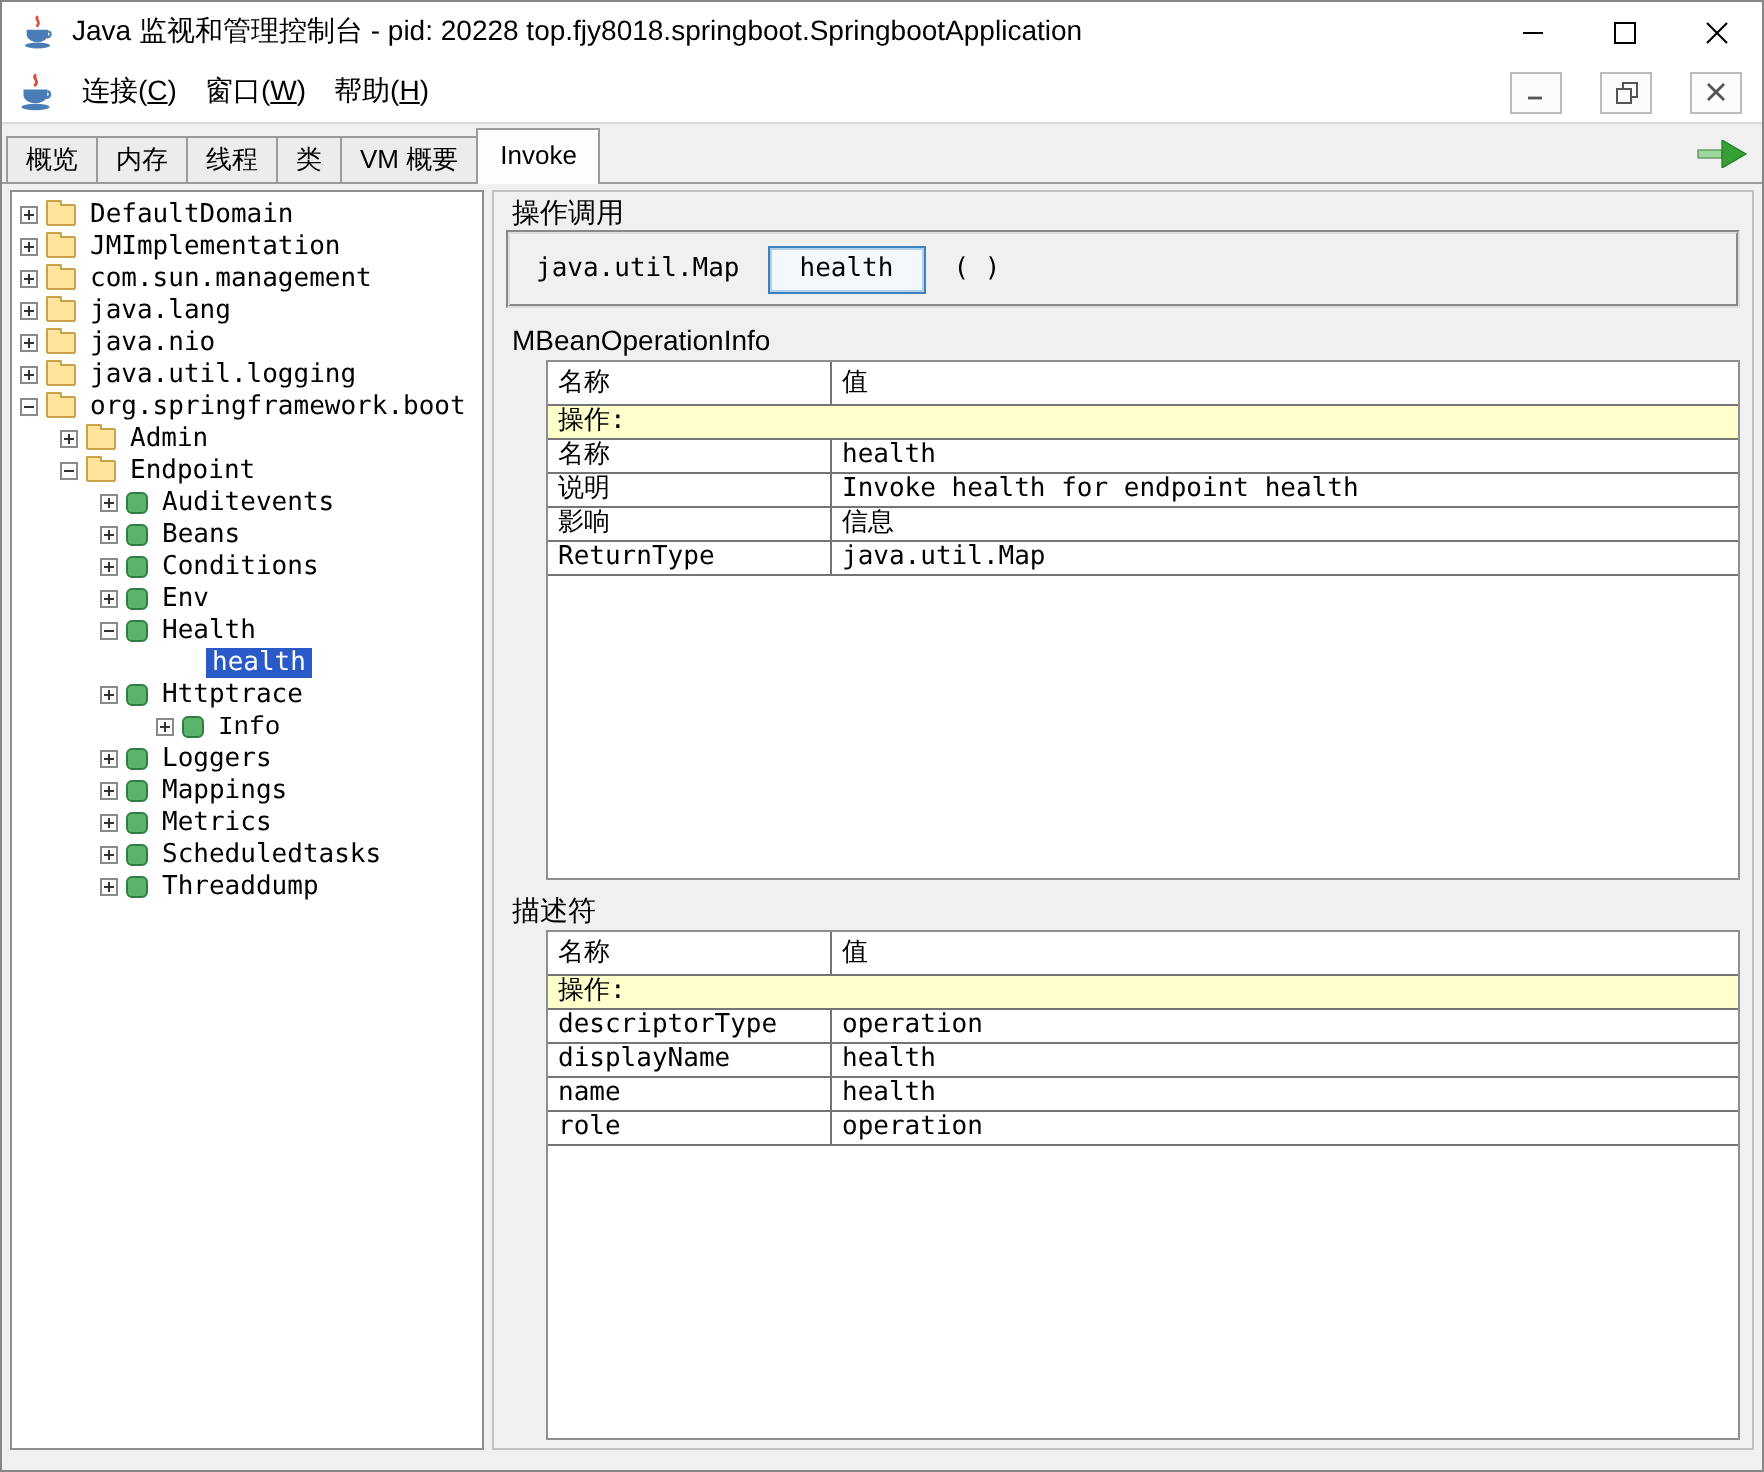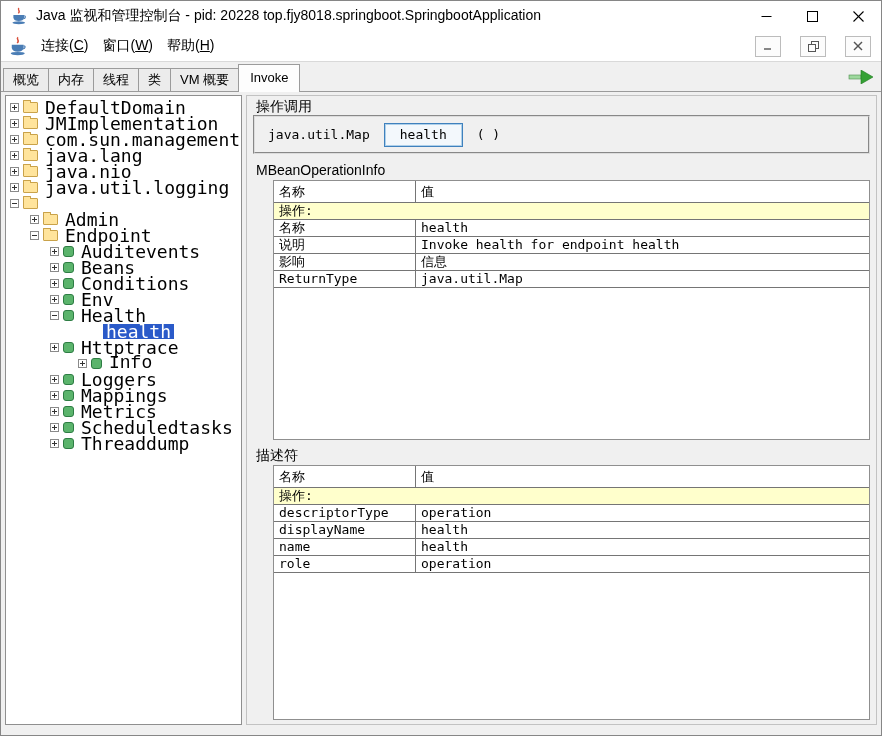--- a/index.html
+++ b/index.html
@@ -31,21 +31,21 @@
   .tabbar { position: absolute; top: 61px; left: 0; right: 0; height: 29px; background: #f0f0f0; display: flex; align-items: flex-end; padding-left: 2px; z-index: 3; }
   .tabs { display: flex; align-items: flex-end; height: 100%; }
   .tab { font-size: 13px; padding: 3px 9px 4px; background: #ececec; border: 1px solid #9b9b9b; border-bottom: none; height: 23px; display: flex; align-items: center; white-space: nowrap; position: relative; }
   .tab + .tab { margin-left: -1px; }
   .tab.selected { background: #fdfdfd; height: 28px; padding: 3px 11px 5px; margin-bottom: -1px; z-index: 2; }
   .conn-icon { margin-left: auto; margin-right: 7px; align-self: center; display: inline-flex; }
 
   
   .main { position: absolute; top: 90px; left: 0; right: 0; bottom: 6px; background: #f0f0f0; border-top: 1px solid #9b9b9b; }
 
-  .tree-panel { position: absolute; left: 4px; top: 3px; bottom: 4px; width: 237px; background: #fff; border: 1px solid #8f8f8f; overflow: hidden; padding-top: 3px; font-family: "DejaVu Sans Mono", "Liberation Mono", monospace; font-size: 18px; }
+  .tree-panel { position: absolute; left: 4px; top: 3px; bottom: 4px; width: 237px; background: #fff; border: 1px solid #8f8f8f; overflow: hidden; padding-top: 3px; font-family: "DejaVu Sans Mono", "Liberation Mono", monospace; font-size: 13px; }
   .tree-row { display: flex; align-items: center; height: 16px; white-space: nowrap; }
   .expander { width: 9px; height: 9px; border: 1px solid #8a8a8a; background: #fff; display: inline-block; position: relative; margin-right: 4px; flex: none; }
   .exp-plus::before, .exp-minus::before { content: ''; position: absolute; left: 1px; right: 1px; top: 50%; margin-top: -0.5px; height: 1px; background: #333; }
   .exp-plus::after { content: ''; position: absolute; top: 1px; bottom: 1px; left: 50%; margin-left: -0.5px; width: 1px; background: #333; }
   .exp-none { border: none; background: transparent; }
   .node-icon { flex: none; margin-right: 4px; }
   .icon-folder { width: 15px; height: 11px; background: #ffe49c; border: 1px solid #c9a24a; border-radius: 1px; position: relative; }
   .icon-folder::before { content: ''; position: absolute; top: -3px; left: -1px; width: 6px; height: 2px; background: #ffe49c; border: 1px solid #c9a24a; border-bottom: none; border-radius: 1px 1px 0 0; }
   .icon-bean { width: 11px; height: 11px; background: #5bb46c; border: 1px solid #2e7d44; border-radius: 3px; }
   .tree-label { padding: 0 3px; line-height: 15px; }
@@ -186,20 +186,21 @@
           <span class="tree-label">java.nio</span>
         </div>
         <div class="tree-row" style="padding-left: 4px;">
           <span class="expander exp-plus"></span>
           <span class="node-icon icon-folder"></span>
           <span class="tree-label">java.util.logging</span>
         </div>
         <div class="tree-row" style="padding-left: 4px;">
           <span class="expander exp-minus"></span>
           <span class="node-icon icon-folder"></span>
+          <span class="tree-label">org.springframework.boot</span>
         </div>
         <div class="tree-row" style="padding-left: 24px;">
           <span class="expander exp-plus"></span>
           <span class="node-icon icon-folder"></span>
           <span class="tree-label">Admin</span>
         </div>
         <div class="tree-row" style="padding-left: 24px;">
           <span class="expander exp-minus"></span>
           <span class="node-icon icon-folder"></span>
           <span class="tree-label">Endpoint</span>

